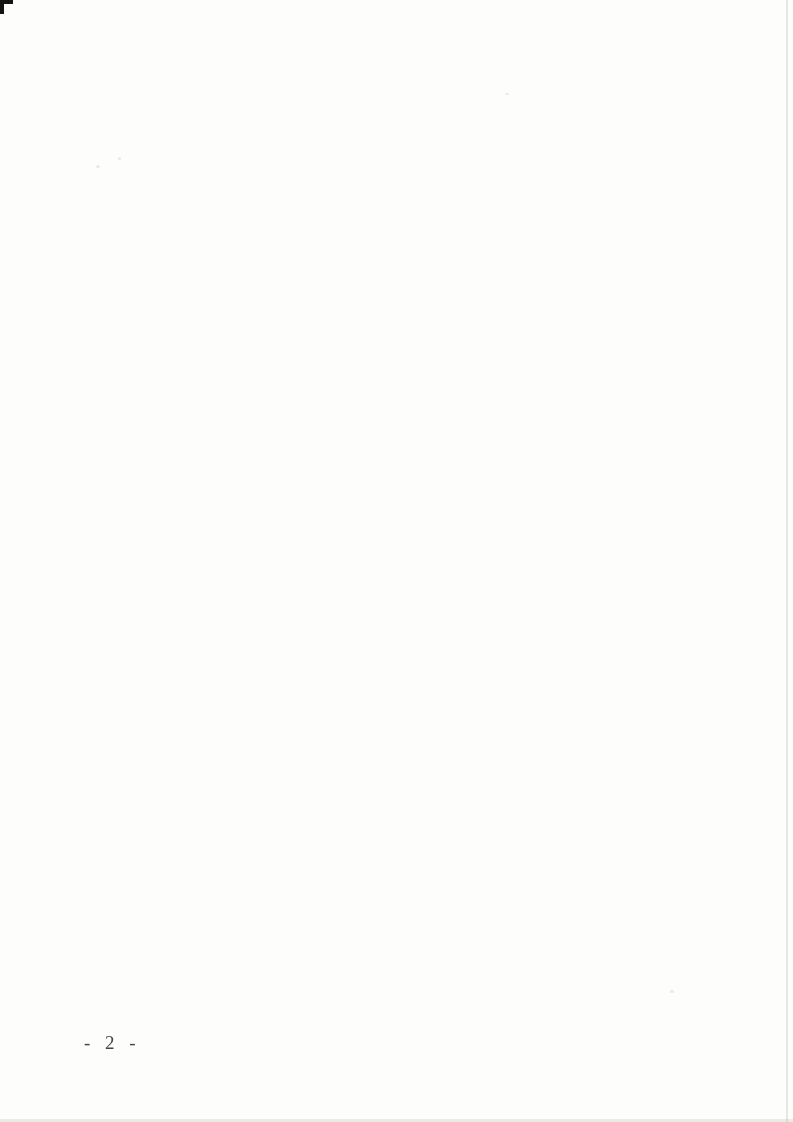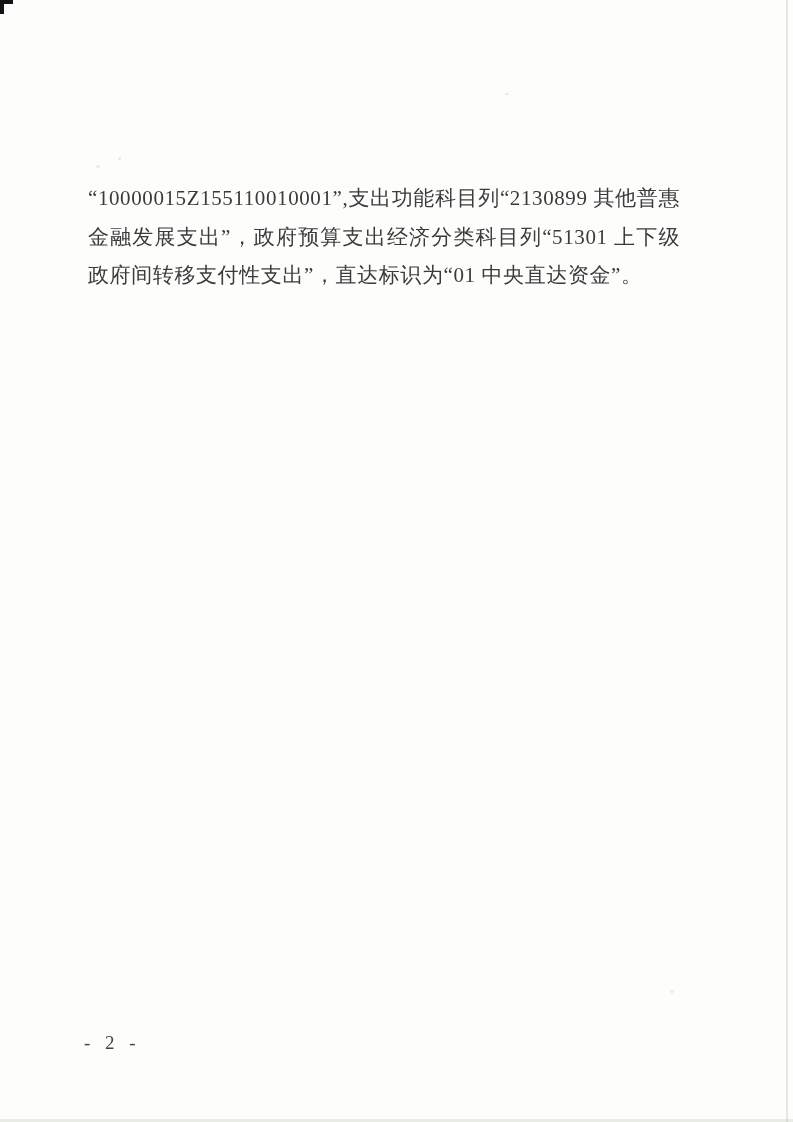--- a/index.html
+++ b/index.html
@@ -91,18 +91,17 @@
   <div class="corner-mark-h"></div>
   <div class="corner-mark-v"></div>
   <div class="edge-right"></div>
   <div class="edge-bottom"></div>
   <div class="speck s1"></div>
   <div class="speck s2"></div>
   <div class="speck s3"></div>
   <div class="speck s4"></div>
 
   <main class="text-block">
-    <p class="para">“10000015Z155110010001”,支出功能科目列“2130899 其他普惠金融发展支出”，政府预算支出经济分类科目列“51301 上下级政府间转移支付性支出”，直达标识为“01 中央直达资金”。</p>
   </main>
 
   <div class="page-number">- 2 -</div>
 
 </div>
 
 </body></html>

